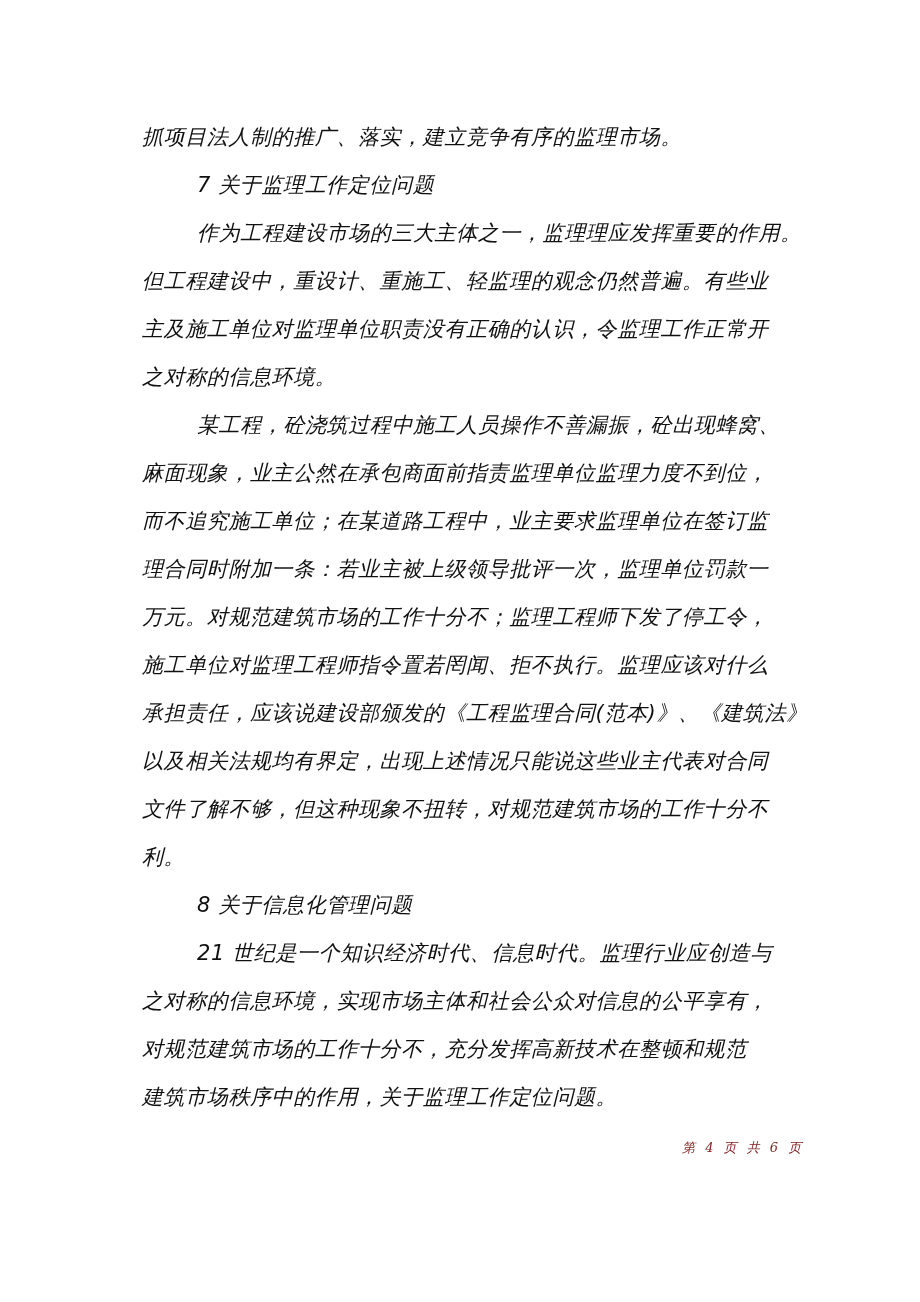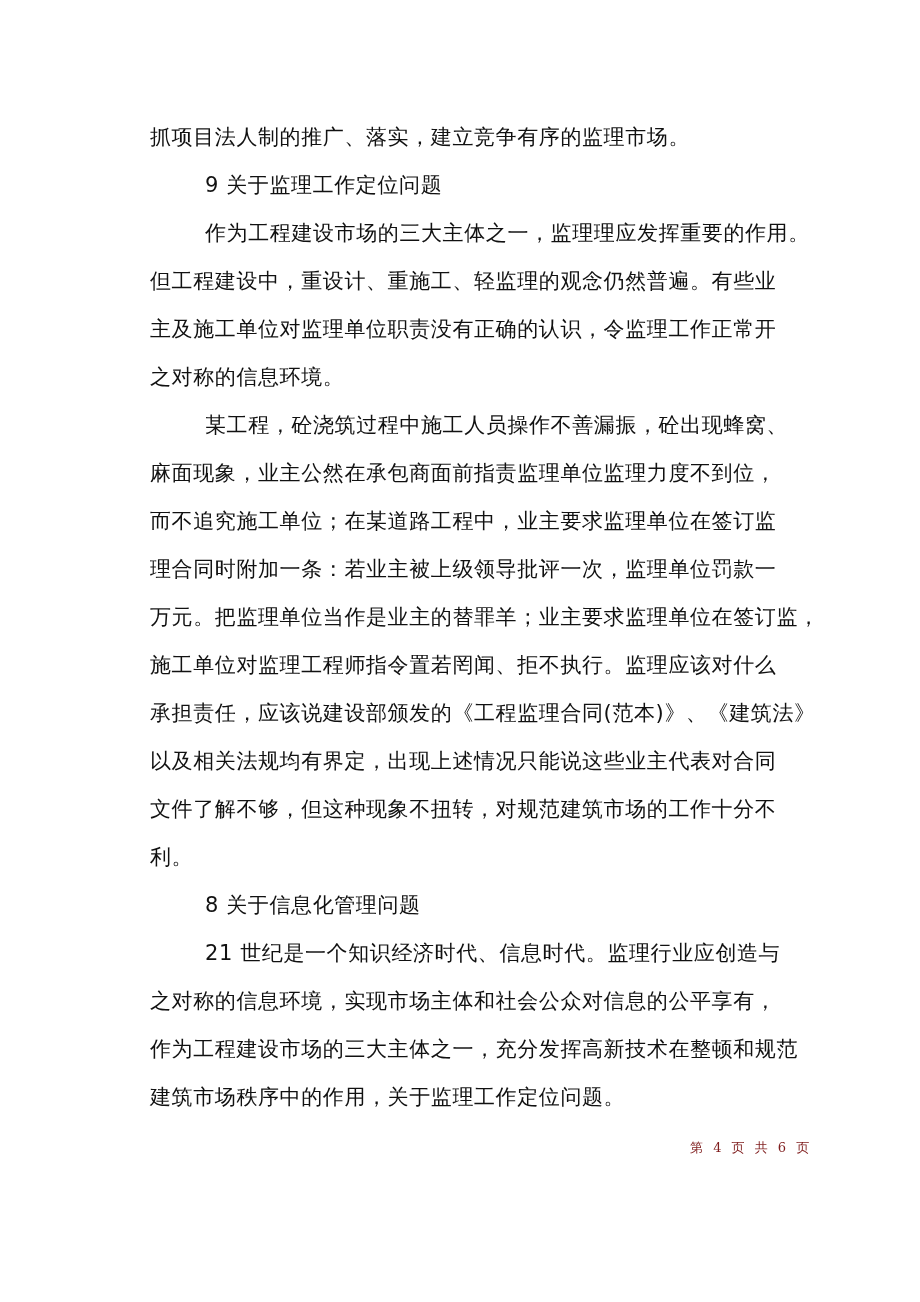--- a/index.html
+++ b/index.html
@@ -1,42 +1,42 @@
 <!DOCTYPE html>
 <html><head>
 <meta charset="utf-8">
 <style>
   html, body { margin:0; padding:0; background:#ffffff; }
   body { width:920px; height:1302px; position:relative; overflow:hidden;
          font-family:"DejaVu Sans", "Liberation Sans", sans-serif; color:#111; }
-  .page { position:absolute; left:12px; top:0; width:760px; height:1302px; }
+  .page { position:absolute; left:4px; top:0; width:760px; height:1302px;font-style:italic; }
   .line { position:absolute; left:138px; font-size:21px; line-height:28px; white-space:nowrap; letter-spacing:0.6px; }
   .indent { left:193px; }
   .footer { position:absolute; left:678px; top:1139px; font-family:"DejaVu Serif","Liberation Serif",serif; font-size:13px; color:#7f1d1d; letter-spacing:3px; white-space:nowrap; }
 </style>
 </head>
 <body>
 
 <div class="page">
   <div class="line" style="top:123px">抓项目法人制的推广、落实，建立竞争有序的监理市场。</div>
-  <div class="line indent" style="top:171px">9 关于监理工作定位问题</div>
+  <div class="line indent" style="top:171px">7 关于监理工作定位问题</div>
   <div class="line indent" style="top:219px">作为工程建设市场的三大主体之一，监理理应发挥重要的作用。</div>
   <div class="line" style="top:267px">但工程建设中，重设计、重施工、轻监理的观念仍然普遍。有些业</div>
   <div class="line" style="top:315px">主及施工单位对监理单位职责没有正确的认识，令监理工作正常开</div>
   <div class="line" style="top:363px">之对称的信息环境。</div>
   <div class="line" style="top:459px">麻面现象，业主公然在承包商面前指责监理单位监理力度不到位，</div>
   <div class="line indent" style="top:411px">某工程，砼浇筑过程中施工人员操作不善漏振，砼出现蜂窝、</div>
   <div class="line" style="top:507px">而不追究施工单位；在某道路工程中，业主要求监理单位在签订监</div>
   <div class="line" style="top:555px">理合同时附加一条：若业主被上级领导批评一次，监理单位罚款一</div>
-  <div class="line" style="top:603px">万元。把监理单位当作是业主的替罪羊；业主要求监理单位在签订监，</div>
+  <div class="line" style="top:603px">万元。对规范建筑市场的工作十分不；监理工程师下发了停工令，</div>
   <div class="line" style="top:651px">施工单位对监理工程师指令置若罔闻、拒不执行。监理应该对什么</div>
   <div class="line" style="top:699px">承担责任，应该说建设部颁发的《工程监理合同(范本)》、《建筑法》</div>
   <div class="line" style="top:747px">以及相关法规均有界定，出现上述情况只能说这些业主代表对合同</div>
   <div class="line" style="top:795px">文件了解不够，但这种现象不扭转，对规范建筑市场的工作十分不</div>
   <div class="line" style="top:843px">利。</div>
   <div class="line indent" style="top:891px">8 关于信息化管理问题</div>
   <div class="line indent" style="top:939px">21 世纪是一个知识经济时代、信息时代。监理行业应创造与</div>
   <div class="line" style="top:987px">之对称的信息环境，实现市场主体和社会公众对信息的公平享有，</div>
-  <div class="line" style="top:1035px">作为工程建设市场的三大主体之一，充分发挥高新技术在整顿和规范</div>
+  <div class="line" style="top:1035px">对规范建筑市场的工作十分不，充分发挥高新技术在整顿和规范</div>
   <div class="line" style="top:1083px">建筑市场秩序中的作用，关于监理工作定位问题。</div>
 
   <div class="footer">第 4 页 共 6 页</div>
 </div>
 
 </body></html>

